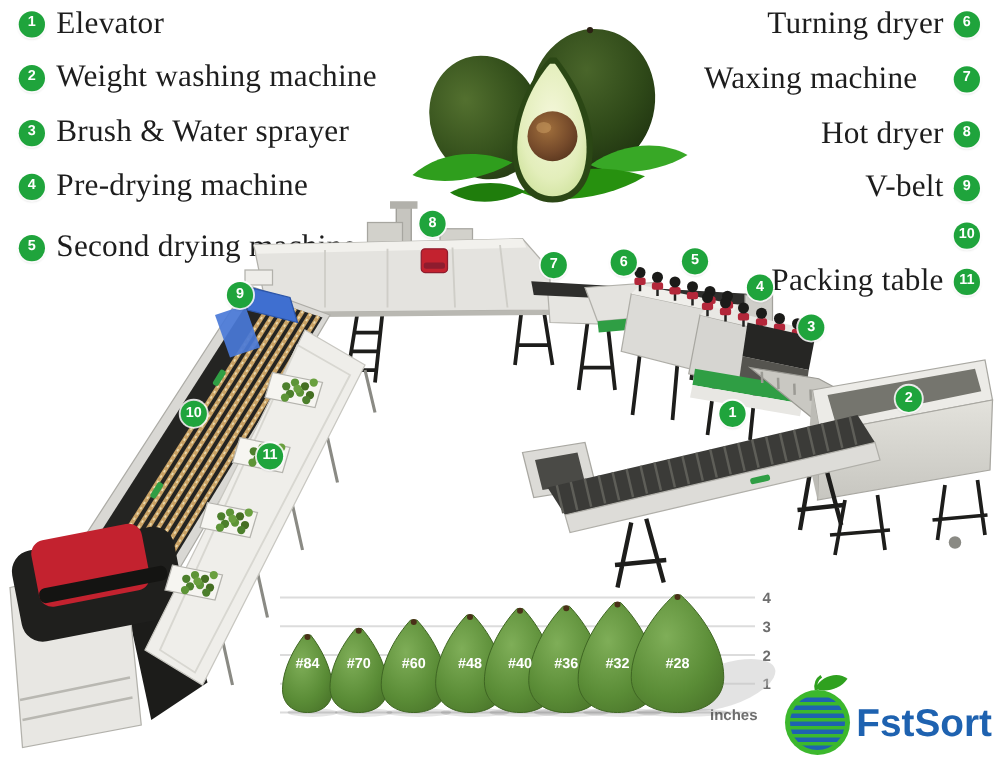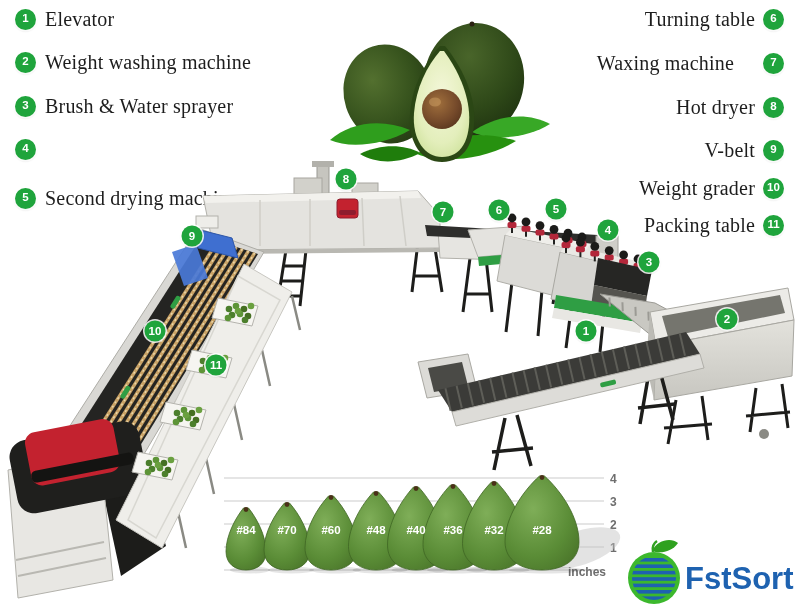--- a/index.html
+++ b/index.html
@@ -10,21 +10,21 @@
   .canvas{
     position:relative;width:800px;height:612px;background:#ffffff;
     overflow:hidden;font-family:"Liberation Serif",serif;
   }
   .legend-row{
     position:absolute;display:flex;align-items:center;height:22px;
   }
   .legend-row.left{left:15px;gap:9px;}
   .legend-row.right{right:16px;gap:8px;flex-direction:row;}
   .legend-label{
-    font-family:"Liberation Serif",serif;font-size:20px;color:var(--legend-text);
+    font-family:"Liberation Serif",serif;font-size:25px;color:var(--legend-text);
     white-space:nowrap;letter-spacing:0.2px;
   }
   .badge{
     width:21px;height:21px;border-radius:50%;background:var(--badge-green);
     color:#fff;font-family:"Liberation Sans",sans-serif;font-weight:bold;
     font-size:11.5px;display:flex;align-items:center;justify-content:center;
     box-shadow:0 0 0 1.5px rgba(255,255,255,0.85), 0 1px 2px rgba(0,0,0,0.25);
     flex:0 0 auto;line-height:1;
   }
   .diagram-badge{
@@ -401,45 +401,45 @@
       <div class="legend-row left" style="top: 51px;">
         <div class="badge">2</div>
         <div class="legend-label">Weight washing machine</div>
       </div>
       <div class="legend-row left" style="top: 95px;">
         <div class="badge">3</div>
         <div class="legend-label">Brush &amp; Water sprayer</div>
       </div>
       <div class="legend-row left" style="top: 138px;">
         <div class="badge">4</div>
+        <div class="legend-label">Pre-drying machine</div>
       </div>
       <div class="legend-row left" style="top: 187px;">
         <div class="badge">5</div>
         <div class="legend-label">Second drying machine</div>
       </div>
     </div>
   <div id="legend-right">
       <div class="legend-row right" style="top: 8px;">
-        <div class="legend-label">Turning table</div>
+        <div class="legend-label">Turning dryer</div>
         <div class="badge">6</div>
       </div>
       <div class="legend-row right" style="top: 52px; gap: 29px;">
         <div class="legend-label">Waxing machine</div>
         <div class="badge">7</div>
       </div>
       <div class="legend-row right" style="top: 96px; justify-content: center;">
         <div class="legend-label">Hot dryer</div>
         <div class="badge">8</div>
       </div>
       <div class="legend-row right" style="top: 139px; margin-left: 44px;">
         <div class="legend-label">V-belt</div>
         <div class="badge">9</div>
       </div>
       <div class="legend-row right" style="top: 177px;">
-        <div class="legend-label">Weight grader</div>
         <div class="badge">10</div>
       </div>
       <div class="legend-row right" style="top: 214px; text-align: right;">
         <div class="legend-label">Packing table</div>
         <div class="badge">11</div>
       </div>
     </div>
   <div id="badge-layer">
       <div class="badge diagram-badge" style="left: 586px; top: 331px;">1</div>
       <div class="badge diagram-badge" style="left: 727px; top: 319px;">2</div>

